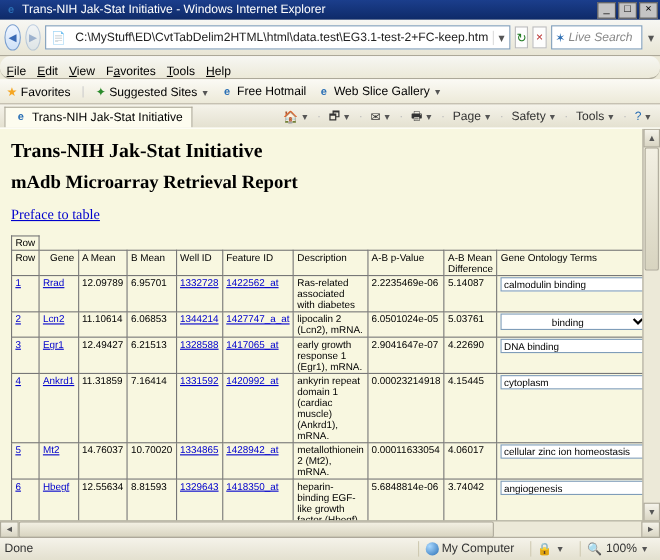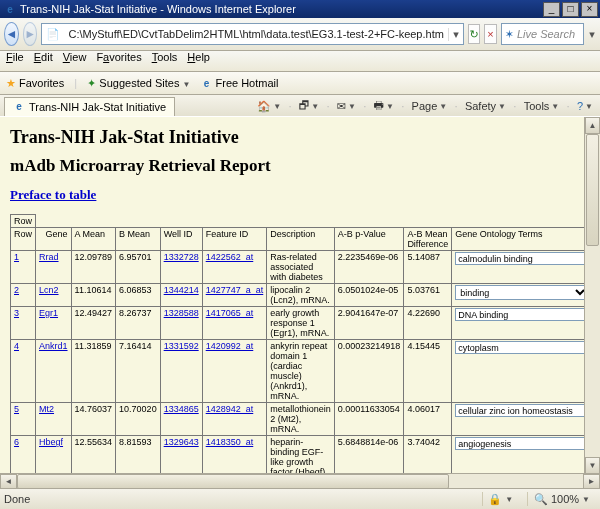--- a/index.html
+++ b/index.html
@@ -15,49 +15,49 @@
   .roundbtn { width: 22px; height: 22px; border-radius: 50%; border: 1px solid #7a9fd0; background: linear-gradient(#f0f6ff,#cfe1f7); display:flex; align-items:center; justify-content:center; color:#3a6ab5; font-size:12px; }
   .roundbtn.fwd { opacity: .45; }
   .addr { flex: 1; display:flex; align-items:center; height:20px; background:#fff; border:1px solid #7f9db9; }
   .addr .seg { padding: 0 4px; white-space:nowrap; overflow:hidden; text-overflow:ellipsis; font-size:11px; color:#222; }
   .addr .drop { width:14px; text-align:center; color:#555; border-left:1px solid #dcdcdc; }
   .iconbox { width:18px; height:18px; border:1px solid #bbb; background:#fdfdfd; display:flex; align-items:center; justify-content:center; font-size:11px; color:#555; }
   .searchbox { width:130px; height:20px; background:#fff; border:1px solid #7f9db9; display:flex; align-items:center; gap:3px; padding:0 3px; color:#888; font-style:italic; font-size:11px; }
   .searchbox .mag { color:#2f6fb3; font-style:normal; }
 
   
-  .menubar { height: 20px; display:flex; align-items:flex-start; gap:10px; padding:0 6px; border-bottom:1px solid #aca899; background:linear-gradient(#f7f7f3,#ece9d8); font-size:11px; }
+  .menubar { height: 20px; display:flex; align-items:flex-end; gap:10px; padding:0 6px; border-bottom:1px solid #aca899; background:linear-gradient(#f7f7f3,#ece9d8); font-size:11px;border-radius:10px; }
   .menubar span u { text-decoration: underline; }
 
   
   .linksbar { height: 22px; display:flex; align-items:center; gap:10px; padding:0 6px; border-bottom:1px solid #aca899; background:linear-gradient(#fbfaf5,#ece9d8); font-size:11px; }
   .linksbar .star { color:#f5a623; }
   .linksbar .green { color:#2a8a2a; }
 
   
   .tabbar { height: 22px; display:flex; align-items:center; padding:0 4px; border-bottom:1px solid #aca899; background:linear-gradient(#f5f3ea,#e3e0cf); }
   .tab { height:18px; display:flex; align-items:center; gap:4px; padding:0 8px; background:#fdfcef; border:1px solid #aca899; border-bottom:none; font-size:11px; max-width:260px; }
   .cmdbar { margin-left:auto; display:flex; align-items:center; gap:4px; font-size:11px; }
   .cmdbar .itm { display:flex; align-items:center; gap:2px; padding:0 3px; color:#333; }
   .cmdbar .sep { color:#bbb; }
   .tri { font-size:8px; color:#555; }
 
   
   .viewport { position:absolute; left:0; right:0; top:116px; bottom:20px; background:#f8f7e0; overflow:hidden; border-top:1px solid #fff; }
   .doc { padding: 4px 10px 10px 10px; }
   .doc h1 { font-family: "Times New Roman", serif; font-weight:bold; font-size:18px; margin:6px 0 8px; }
   .doc h2 { font-family: "Times New Roman", serif; font-weight:bold; font-size:17px; margin:4px 0 8px; }
-  .doc a.preface { color:#0000cc; text-decoration:underline; font-family:"Times New Roman",serif; font-size:13px; font-weight:bold; }
+  .doc a.preface { color:#0000cc; text-decoration:underline; font-family:"Times New Roman",serif; font-size:13px; font-weight:normal; }
   table.grid { border-collapse:collapse; background:#f8f7e0; margin-top:6px; }
   table.grid th, table.grid td { border:1px solid #777; padding:1px 3px; font-size:9px; text-align:left; vertical-align:top; background:#f8f7e0; }
   table.grid th { font-weight:normal; }
   table.grid td.link a { color:#0000cc; text-decoration:underline; }
   .desc { width:136px; }
   .go-cell input { width:134px; height:13px; font-size:9px; border:1px solid #7f9db9; padding:0 2px; box-sizing:border-box; background:#fff; }
-  .go-cell select { width:134px; height:15px; font-size:9px; border:1px solid #7f9db9; background:#fff; }
+  .go-cell select { width:134px; height:15px; font-size:9px; border:1px solid #7f9db9; background:#fff;text-align:center; }
 
   
   .vscroll { position:absolute; top:0; right:0; bottom:0; width:15px; background:#ece9d8; border-left:1px solid #aca899; }
   .vscroll .btn { height:15px; background:linear-gradient(#f5f3ea,#d9d5c3); border:1px solid #aca899; display:flex; align-items:center; justify-content:center; font-size:8px; color:#555; }
   .vscroll .thumb { position:absolute; left:1px; right:1px; top:17px; height:110px; background:linear-gradient(#f3f0e3,#d8d4c0); border:1px solid #aca899; border-radius:2px; }
   .vscroll .btn.bot { position:absolute; bottom:15px; left:0; right:0; }
   .hscroll { position:absolute; left:0; right:0; bottom:0; height:15px; background:#ece9d8; border-top:1px solid #aca899; }
   .hscroll .btn { width:15px; height:13px; background:linear-gradient(#f5f3ea,#d9d5c3); border:1px solid #aca899; display:inline-flex; align-items:center; justify-content:center; font-size:8px; color:#555; }
   .hscroll .thumb { display:inline-block; vertical-align:top; height:13px; width:430px; background:linear-gradient(#f3f0e3,#d8d4c0); border:1px solid #aca899; border-radius:2px; }
 
@@ -106,20 +106,21 @@
   <span>F<u>a</u>vorites</span>
   <span><u>T</u>ools</span>
   <span><u>H</u>elp</span>
 </div>
 
 <div class="linksbar">
   <span><span class="star">★</span> <span>Favorites</span></span>
   <span style="color:#ccc;">|</span>
   <span><span class="green">✦</span> <span>Suggested Sites</span> <span class="tri">▼</span></span>
   <span><span class="ie-e">e</span> <span>Free Hotmail</span></span>
+  <span><span class="ie-e">e</span> <span>Web Slice Gallery</span> <span class="tri">▼</span></span>
 </div>
 
 <div class="tabbar">
   <div class="tab">
     <span class="ie-e">e</span>
     <span>Trans-NIH Jak-Stat Initiative</span>
   </div>
   <div class="cmdbar">
     <span class="itm">🏠<span class="tri">▼</span></span>
     <span class="sep">·</span>
@@ -194,21 +195,21 @@
             <td class="link"><a href="#">1427747_a_at</a></td>
             <td class="desc">lipocalin 2 (Lcn2), mRNA.</td>
             <td>6.0501024e-05</td>
             <td>5.03761</td>
             <td class="go-cell"><select><option>binding</option></select></td>
           </tr>
           <tr>
             <td class="link"><a href="#">3</a></td>
             <td class="link"><a href="#">Egr1</a></td>
             <td>12.49427</td>
-            <td>8.26737</td>
+            <td>6.21513</td>
             <td class="link"><a href="#">1328588</a></td>
             <td class="link"><a href="#">1417065_at</a></td>
             <td class="desc">early growth response 1 (Egr1), mRNA.</td>
             <td>2.9041647e-07</td>
             <td>4.22690</td>
             <td class="go-cell"><input value="DNA binding" style=""></td>
           </tr>
           <tr>
             <td class="link"><a href="#">4</a></td>
             <td class="link"><a href="#">Ankrd1</a></td>
@@ -256,20 +257,24 @@
   </div>
   <div class="hscroll">
     <div class="btn">◄</div><div class="thumb"></div><div class="btn" style="float:right;">►</div>
   </div>
 </div>
 
 <div class="statusbar">
   <span>Done</span>
   <span class="fill"></span>
   <span class="pane">
+      <span class="globe"></span>
+      <span>My Computer</span>
+    </span>
+  <span class="pane">
       <span>🔒</span>
       <span class="tri">▼</span>
     </span>
   <span class="pane zoom">
       <span>🔍</span>
       <span>100%</span> 
       <span class="tri">▼</span>
     </span>
 </div>
 

